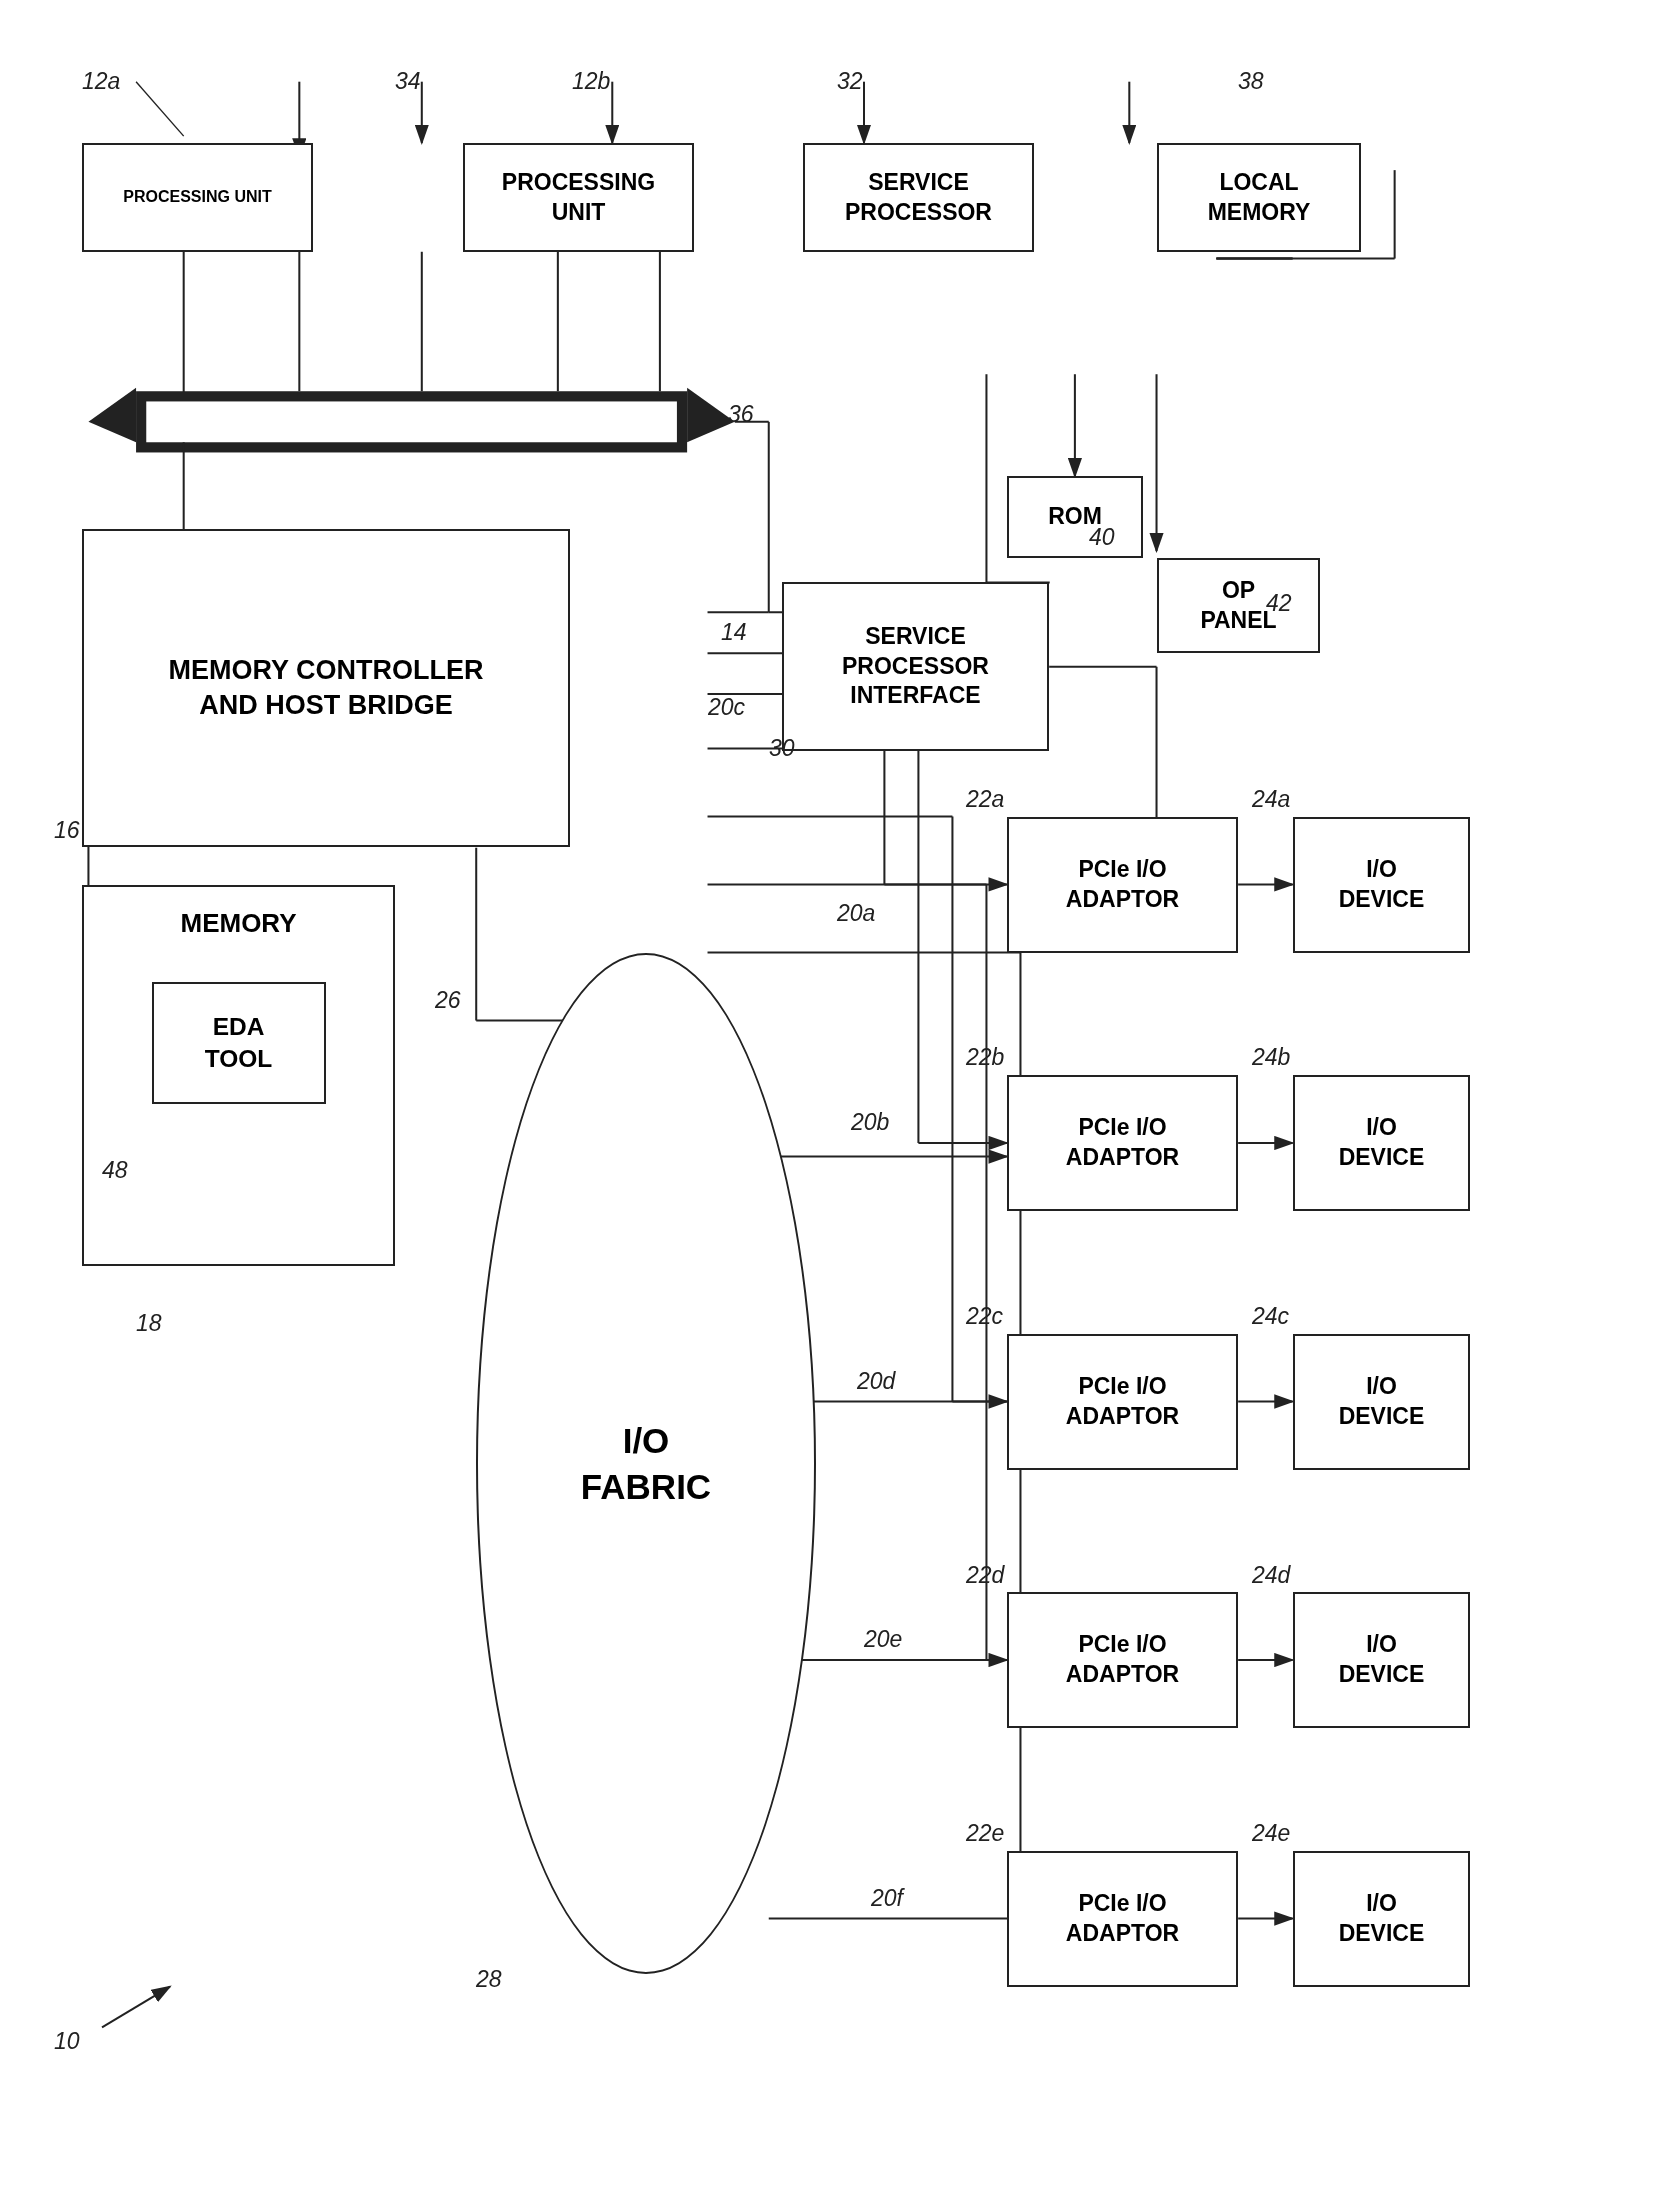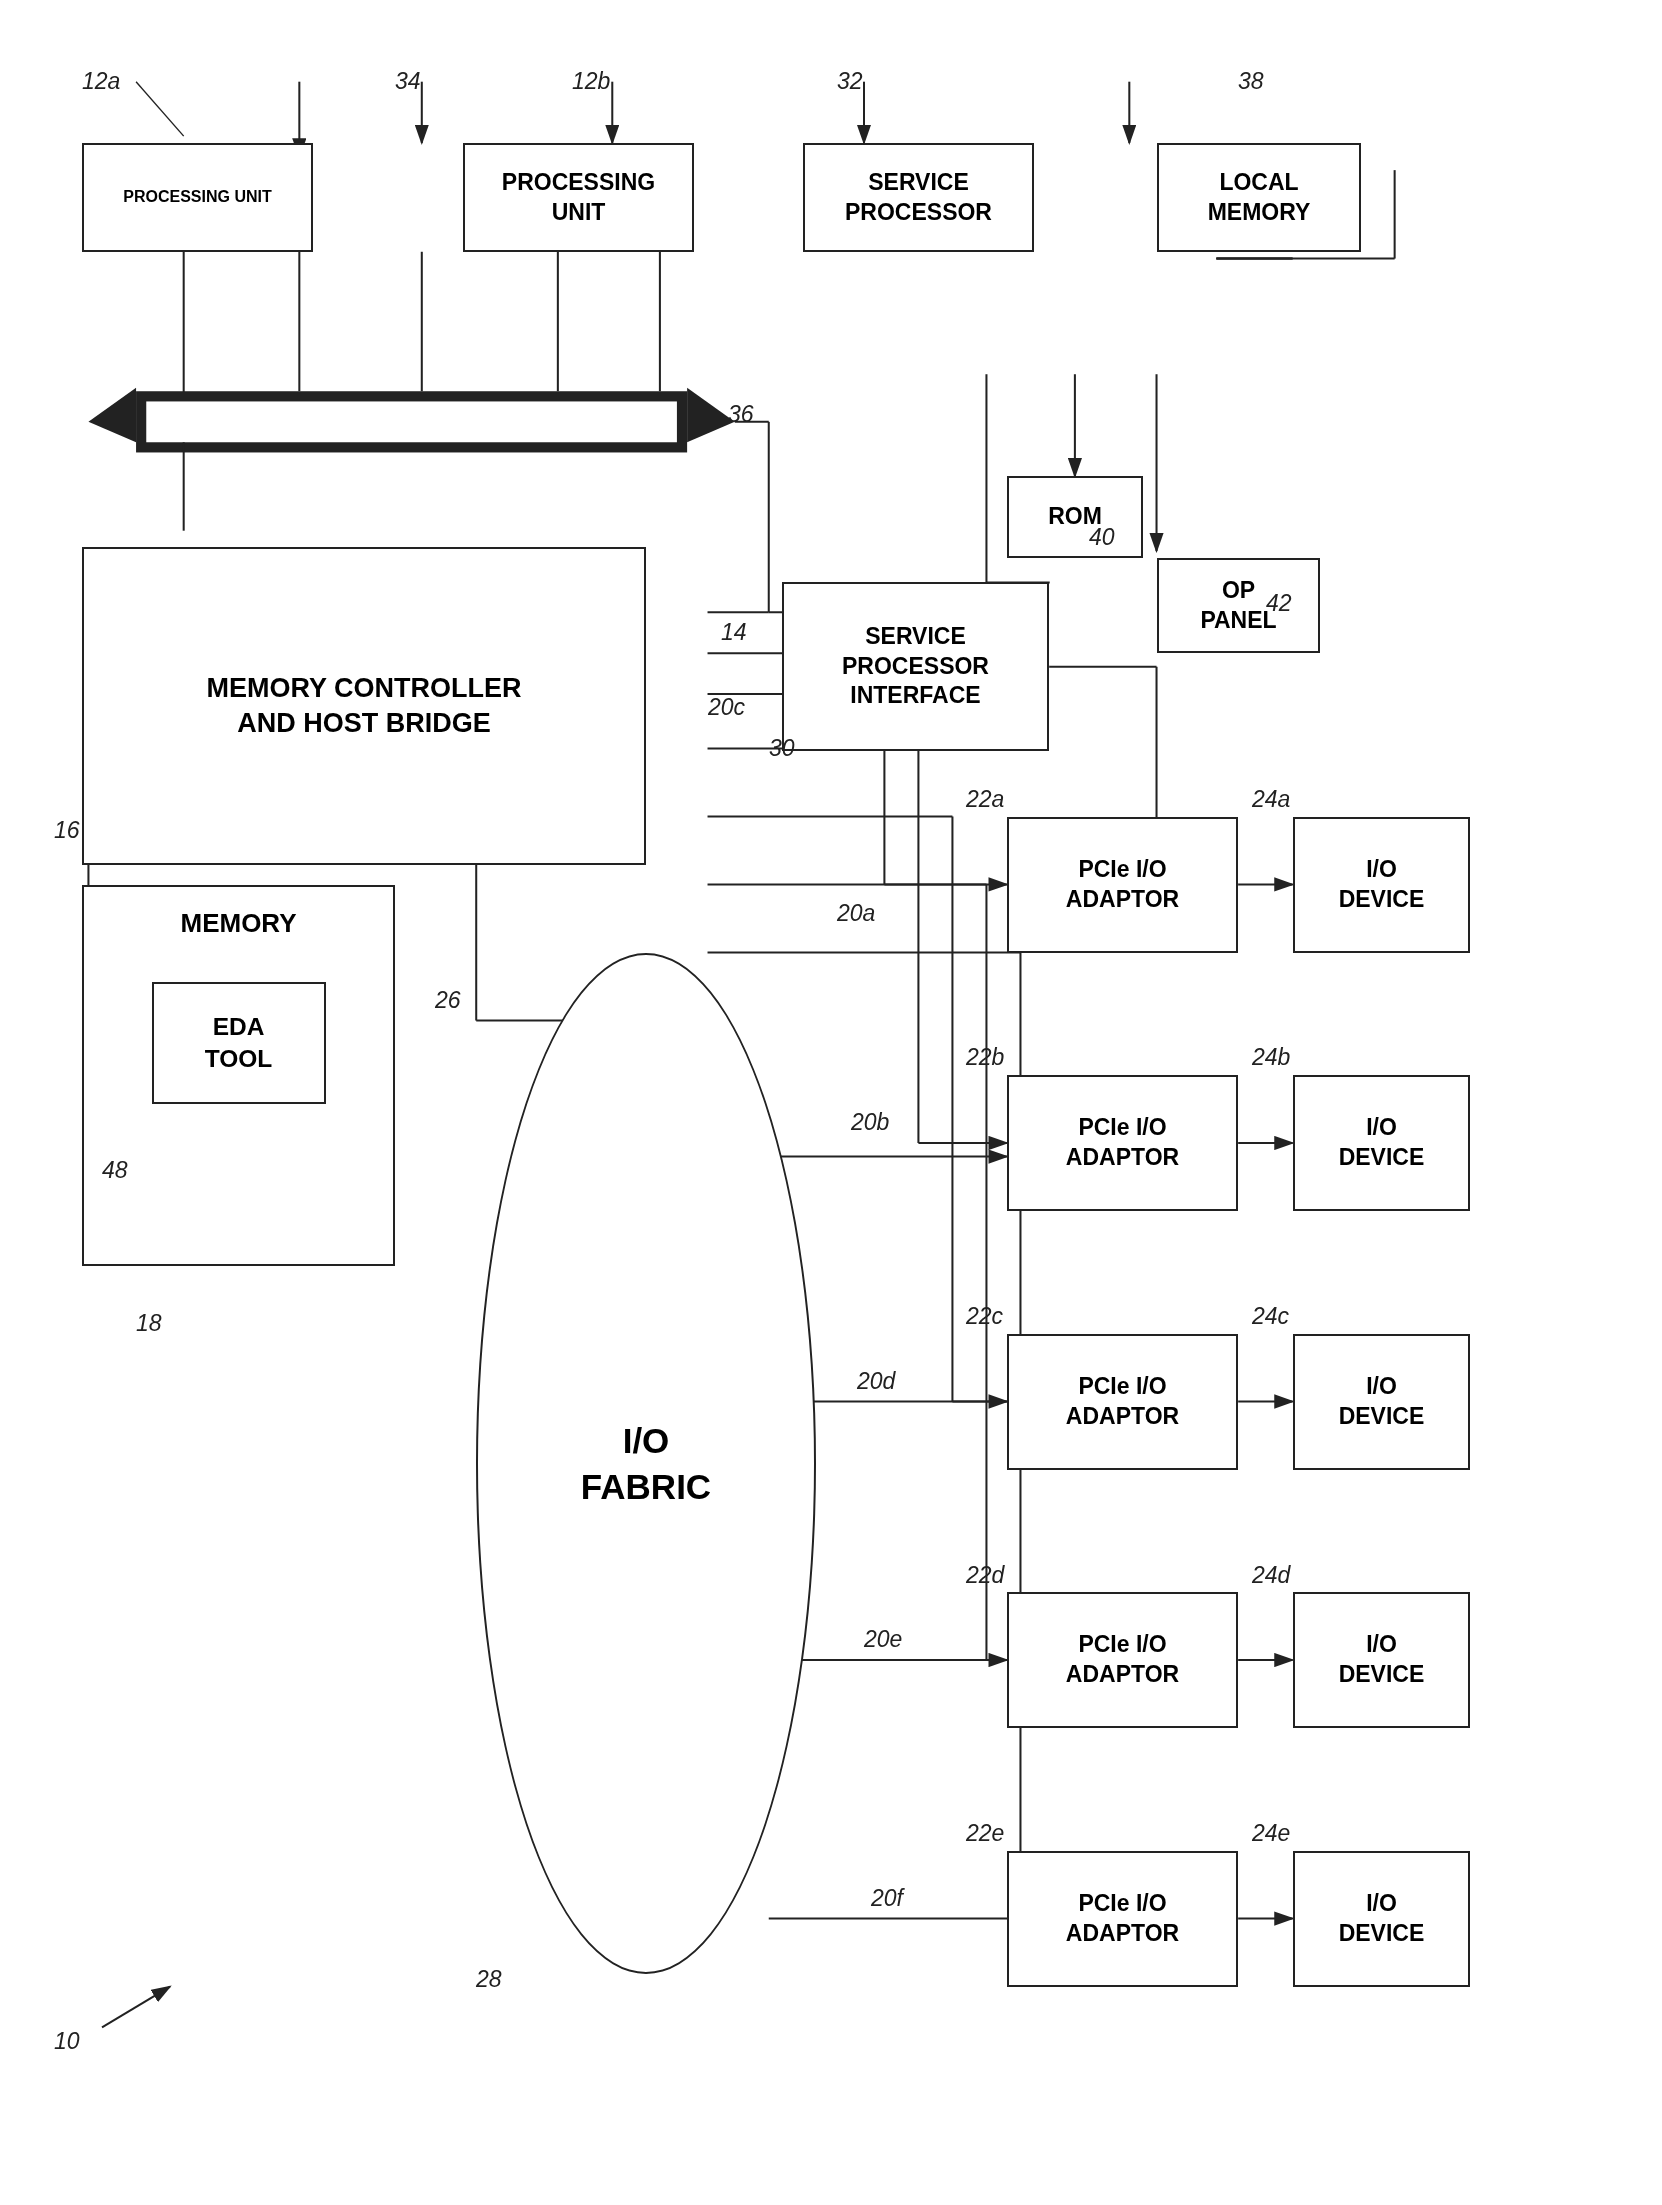--- a/index.html
+++ b/index.html
@@ -172,21 +172,21 @@
   </div>
 
   <div class="box" style="left:1157px; top:558px; width:163px; height:95px; font-size:23px;">
     <span>OP<br>PANEL</span>
   </div>
 
   <div class="box" style="left:1007px; top:476px; width:136px; height:82px; font-size:23px;">
     <span>ROM</span>
   </div>
 
-  <div class="box" style="left:82px; top:547px; width:564px; height:318px; font-size:27px;">
+  <div class="box" style="left:82px; top:529px; width:488px; height:318px; font-size:27px;">
     <span>MEMORY CONTROLLER<br>AND HOST BRIDGE</span>
   </div>
 
   <div class="box" style="left:782px; top:582px; width:267px; height:169px; font-size:23px;">
     <span>SERVICE<br>PROCESSOR<br>INTERFACE</span>
   </div>
 
   <div class="box" style="left:82px; top:885px; width:313px; height:381px; font-size:26px;">
     <div style="display:flex; flex-direction:column; align-items:center; justify-content:flex-start; width:100%; height:100%; padding-top:20.4px;">
       <span style="font-size:26px; font-weight:bold;">MEMORY</span>

